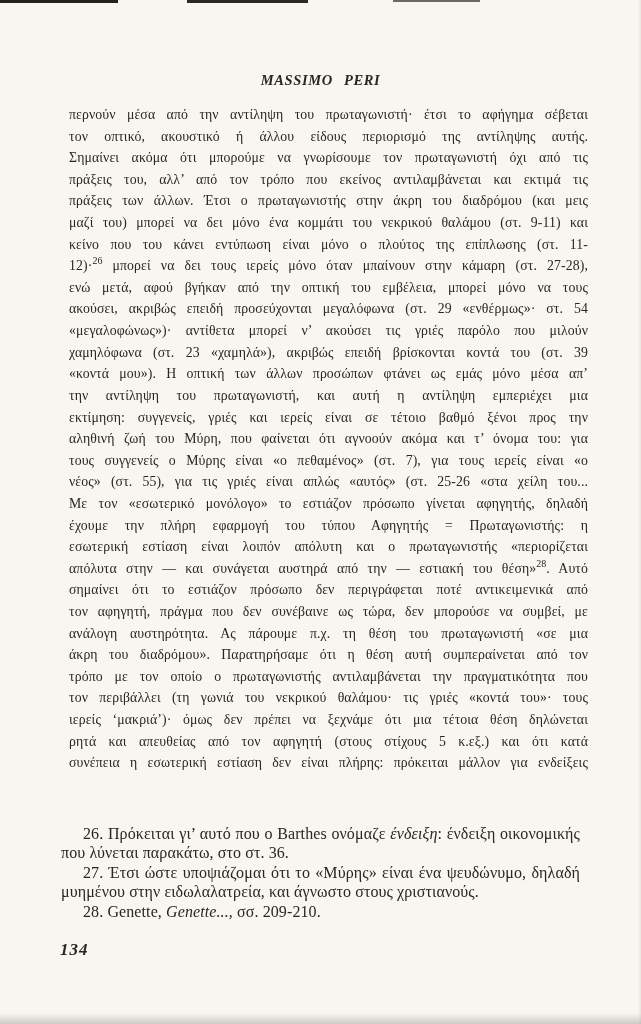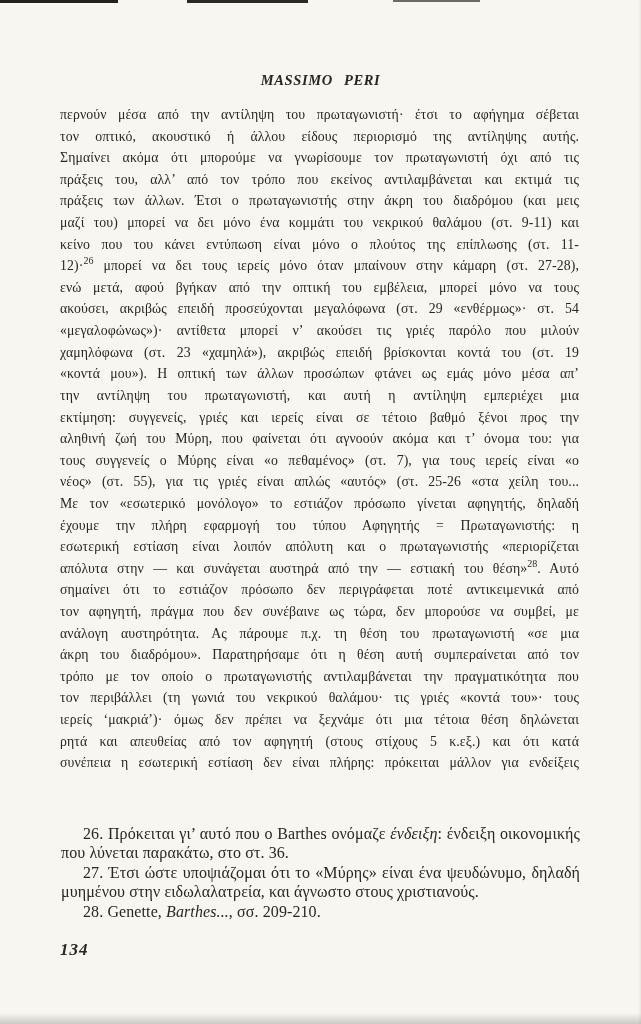--- a/index.html
+++ b/index.html
@@ -14,21 +14,21 @@
     content:"";position:absolute;top:0;right:0;width:3px;height:100%;
     background:linear-gradient(to right,rgba(0,0,0,0),rgba(120,115,105,0.12));
     pointer-events:none;
   }
   .running-header{
     position:absolute;top:72px;left:0;width:100%;
     text-align:center;font-weight:bold;font-style:italic;
     font-size:14.5px;letter-spacing:0.6px;word-spacing:7px;
   }
   .body-text{
-    position:absolute;top:104px;left:60px;width:519px;
+    position:absolute;top:104px;left:69px;width:519px;
   }
   .tline{
     height:21.62px;line-height:21.62px;font-size:13.8px;
     text-align:justify;text-align-last:justify;text-justify:inter-word;
     overflow:hidden;letter-spacing:0.1px;
   }
   .tline.nojust{text-align:left;text-align-last:left;}
   .tline.indent{text-indent:22px;}
   .footnotes{
     position:absolute;top:824px;left:61px;width:519px;
@@ -65,21 +65,21 @@
       <div class="tline"><span>τον οπτικό, ακουστικό ή άλλου είδους περιορισμό της αντίληψης αυτής.</span></div>
       <div class="tline"><span>Σημαίνει ακόμα ότι μπορούμε να γνωρίσουμε τον πρωταγωνιστή όχι από τις</span></div>
       <div class="tline"><span>πράξεις του, αλλ’ από τον τρόπο που εκείνος αντιλαμβάνεται και εκτιμά τις</span></div>
       <div class="tline"><span>πράξεις των άλλων. Έτσι ο πρωταγωνιστής στην άκρη του διαδρόμου (και μεις</span></div>
       <div class="tline"><span>μαζί του) μπορεί να δει μόνο ένα κομμάτι του νεκρικού θαλάμου (στ. 9-11) και</span></div>
       <div class="tline"><span>κείνο που του κάνει εντύπωση είναι μόνο ο πλούτος της επίπλωσης (στ. 11-</span></div>
       <div class="tline"><span>12)·</span><span class="sp">26</span><span> μπορεί να δει τους ιερείς μόνο όταν μπαίνουν στην κάμαρη (στ. 27-28),</span></div>
       <div class="tline"><span>ενώ μετά, αφού βγήκαν από την οπτική του εμβέλεια, μπορεί μόνο να τους</span></div>
       <div class="tline"><span>ακούσει, ακριβώς επειδή προσεύχονται μεγαλόφωνα (στ. 29 «ενθέρμως»· στ. 54</span></div>
       <div class="tline"><span>«μεγαλοφώνως»)· αντίθετα μπορεί ν’ ακούσει τις γριές παρόλο που μιλούν</span></div>
-      <div class="tline"><span>χαμηλόφωνα (στ. 23 «χαμηλά»), ακριβώς επειδή βρίσκονται κοντά του (στ. 19</span></div>
+      <div class="tline"><span>χαμηλόφωνα (στ. 23 «χαμηλά»), ακριβώς επειδή βρίσκονται κοντά του (στ. 39</span></div>
       <div class="tline"><span>«κοντά μου»). Η οπτική των άλλων προσώπων φτάνει ως εμάς μόνο μέσα απ’</span></div>
       <div class="tline"><span>την αντίληψη του πρωταγωνιστή, και αυτή η αντίληψη εμπεριέχει μια</span></div>
       <div class="tline"><span>εκτίμηση: συγγενείς, γριές και ιερείς είναι σε τέτοιο βαθμό ξένοι προς την</span></div>
       <div class="tline"><span>αληθινή ζωή του Μύρη, που φαίνεται ότι αγνοούν ακόμα και τ’ όνομα του: για</span></div>
       <div class="tline"><span>τους συγγενείς ο Μύρης είναι «ο πεθαμένος» (στ. 7), για τους ιερείς είναι «ο</span></div>
       <div class="tline"><span>νέος» (στ. 55), για τις γριές είναι απλώς «αυτός» (στ. 25-26 «στα χείλη του...</span></div>
       <div class="tline"><span>Με τον «εσωτερικό μονόλογο» το εστιάζον πρόσωπο γίνεται αφηγητής, δηλαδή</span></div>
       <div class="tline"><span>έχουμε την πλήρη εφαρμογή του τύπου Αφηγητής = Πρωταγωνιστής: η</span></div>
       <div class="tline"><span>εσωτερική εστίαση είναι λοιπόν απόλυτη και ο πρωταγωνιστής «περιορίζεται</span></div>
       <div class="tline"><span>απόλυτα στην — και συνάγεται αυστηρά από την — εστιακή του θέση»</span><span class="sp">28</span><span>. Αυτό</span></div>
@@ -92,20 +92,20 @@
       <div class="tline"><span>ιερείς ‘μακριά’)· όμως δεν πρέπει να ξεχνάμε ότι μια τέτοια θέση δηλώνεται</span></div>
       <div class="tline"><span>ρητά και απευθείας από τον αφηγητή (στους στίχους 5 κ.εξ.) και ότι κατά</span></div>
       <div class="tline"><span>συνέπεια η εσωτερική εστίαση δεν είναι πλήρης: πρόκειται μάλλον για ενδείξεις</span></div>
     </div>
 
   <div class="footnotes">
       <div class="tline indent"><span>26. Πρόκειται γι’ αυτό που ο Barthes ονόμαζε </span><span class="it">ένδειξη</span><span>: ένδειξη οικονομικής ευχέρειας,</span></div>
       <div class="tline nojust"><span>που λύνεται παρακάτω, στο στ. 36.</span></div>
       <div class="tline indent"><span>27. Έτσι ώστε υποψιάζομαι ότι το «Μύρης» είναι ένα ψευδώνυμο, δηλαδή το όνομα του</span></div>
       <div class="tline nojust"><span>μυημένου στην ειδωλαλατρεία, και άγνωστο στους χριστιανούς.</span></div>
-      <div class="tline nojust indent"><span>28. Genette, </span><span class="it">Barthes...</span><span>, σσ. 209-210.</span></div>
+      <div class="tline nojust indent"><span>28. Genette, </span><span class="it">Genette...</span><span>, σσ. 209-210.</span></div>
     </div>
 
   <div class="page-number">134</div>
 
   <div class="artifact art-bottom"></div>
 
 </div>
 
 </body></html>

